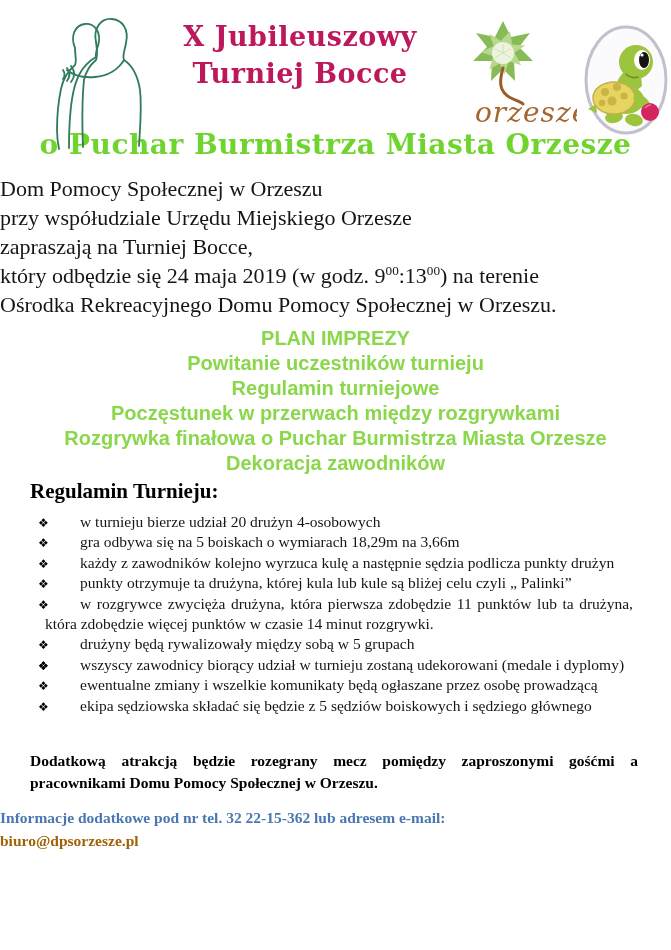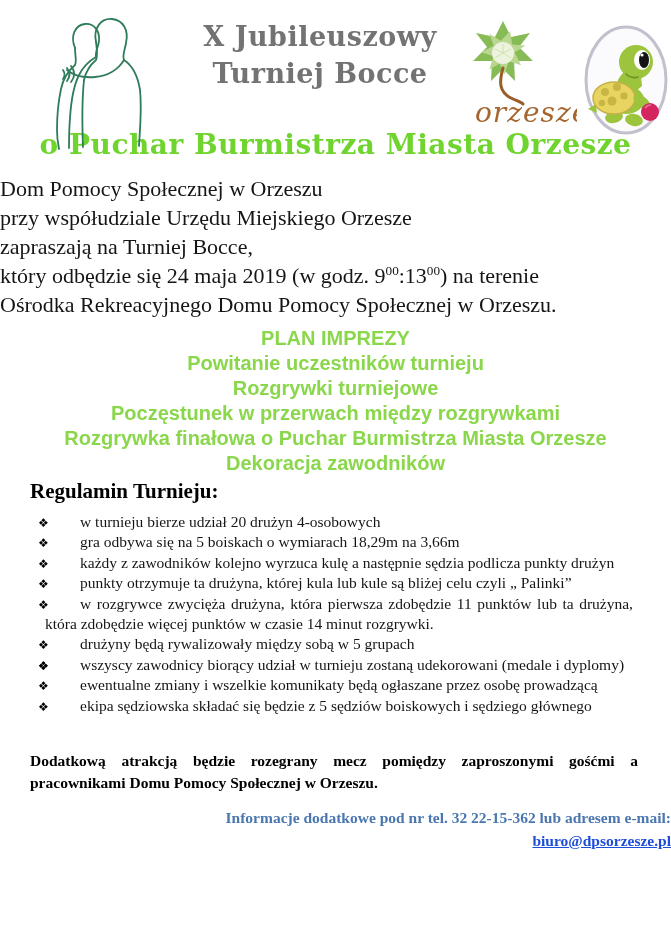--- a/index.html
+++ b/index.html
@@ -4,23 +4,23 @@
 <style>
   html,body{margin:0;padding:0;background:#fff;}
   .page{
     position:relative;width:671px;height:950px;overflow:hidden;background:#ffffff;
     font-family:"Liberation Serif", serif;color:#111;
   }
   
   .header{position:relative;height:126px;}
   .people-logo{position:absolute;left:22px;top:10px;width:120px;height:140px;}
   .title-block{
-    position:absolute;left:152px;top:18px;width:336px;text-align:center;
+    position:absolute;left:132px;top:18px;width:336px;text-align:center;
     font-family:"DejaVu Serif", serif;font-weight:bold;
-    font-size:27px;line-height:37px;color:#737373;letter-spacing:0.5px;
+    font-size:27px;line-height:37px;color:#be185d;letter-spacing:0.5px;
   }
   .orzesze-logo{position:absolute;left:441px;top:18px;width:136px;height:114px;}
   .turtle-logo{position:absolute;left:584px;top:24px;width:84px;height:112px;}
   
   .subtitle{
     text-align:center;font-family:"DejaVu Serif", serif;font-weight:bold;
     font-size:28px;line-height:38px;color:#70d42e;letter-spacing:0.5px;
   }
   
   .intro{margin-top:10px;text-align:left;font-size:22px;line-height:29px;color:#151515;}
@@ -37,24 +37,24 @@
   ul.rules-list{margin:7px 38px 0 30px;padding:0;list-style:none;
     font-size:15.5px;line-height:20.4px;text-align:justify;color:#151515;}
   ul.rules-list li{position:relative;padding-left:15px;text-indent:35px;}
   ul.rules-list .bullet{position:absolute;left:8px;top:1px;text-indent:0;font-size:12px;color:#000;}
   
   .extra{
     margin:34px 33px 0 30px;font-weight:bold;font-size:15.5px;line-height:21.5px;
     text-align:justify;color:#000;
   }
   .footer{
-    margin-top:13px;text-align:right;font-weight:bold;
+    margin-top:13px;text-align:left;font-weight:bold;
     font-size:15.5px;line-height:23px;color:#4a77b0;
   }
-  .footer a{color:#1d4ed8;text-decoration:underline;cursor:pointer;}
+  .footer a{color:#a16207;cursor:pointer;}
 </style>
 </head>
 <body>
 
 <div class="page">
 
   <div class="header">
 
     <svg class="people-logo" viewBox="0 0 120 140">
       <g fill="none" stroke="#2f7c5a" stroke-width="1.8" stroke-linecap="round">
@@ -136,21 +136,21 @@
     <div>Dom Pomocy Społecznej w Orzeszu</div>
     <div>przy współudziale Urzędu Miejskiego Orzesze</div>
     <div>zapraszają na Turniej Bocce,</div>
     <div><span>który odbędzie się </span><b>24 maja 2019</b><span> (w godz. 9</span><sup>00</sup><span>:13</span><sup>00</sup><span>) na terenie</span></div>
     <div>Ośrodka Rekreacyjnego Domu Pomocy Społecznej w Orzeszu.</div>
   </div>
 
   <div class="plan">
     <div>PLAN IMPREZY</div>
     <div>Powitanie uczestników turnieju</div>
-    <div>Rozgrywki turniejowe</div>
+    <div>Regulamin turniejowe</div>
     <div>Poczęstunek w przerwach między rozgrywkami</div>
     <div>Rozgrywka finałowa o Puchar Burmistrza Miasta Orzesze</div>
     <div>Dekoracja zawodników</div>
   </div>
 
   <div class="rules-heading">Regulamin Turnieju:</div>
 
   <ul class="rules-list">
     <li><span class="bullet">❖</span><span>w turnieju bierze udział 20 drużyn 4-osobowych</span></li>
     <li><span class="bullet">❖</span><span>gra odbywa się na 5 boiskach o wymiarach 18,29m na 3,66m</span></li>

